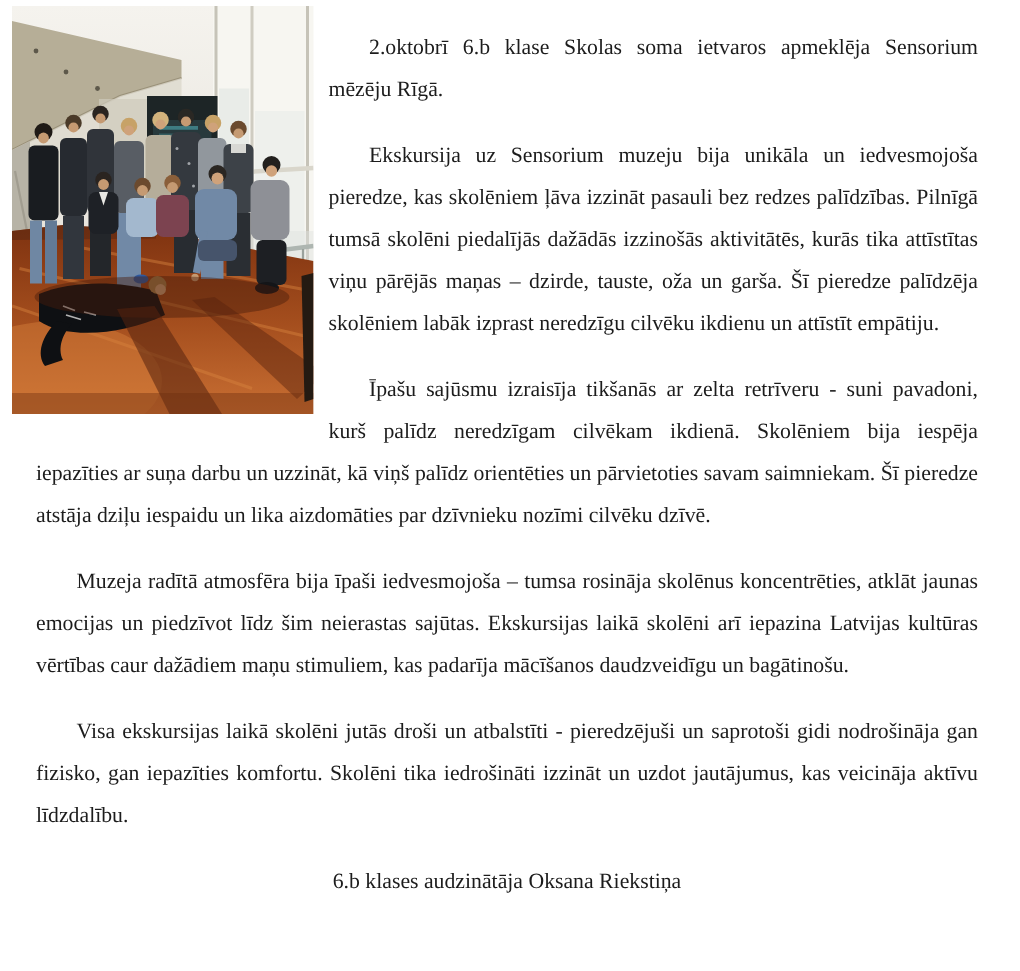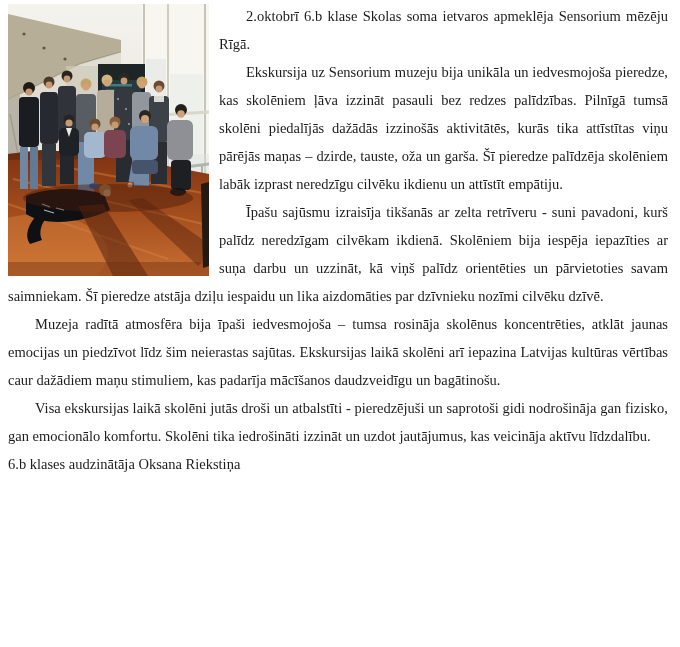--- a/index.html
+++ b/index.html
@@ -22,27 +22,27 @@
   }
   figure.photo {
     float: left;
     width: 201px;
     height: 272px;
     margin: 2px 10px 0 0;
     padding: 0;
   }
   figure.photo svg { display: block; width: 201px; height: 272px; }
   p.para {
-    margin: 0;
+    margin: 16px;
     text-indent: 27px;
   }
   p.signature {
     margin: 0;
     text-indent: 0;
-    text-align: left;
+    text-align: center;
   }
 </style>
 </head>
 <body>
 
 <div class="page">
 
   <figure class="photo">
     <svg viewBox="0 0 201 272" xmlns="http://www.w3.org/2000/svg">
       <defs>
@@ -171,16 +171,16 @@
       <path d="M120,196 L190,262 L201,252 L201,240 L135,194 Z" fill="#56220e" opacity="0.45"></path>
       <rect x="0" y="258" width="201" height="14" fill="#6b2c10" opacity="0.4"></rect>
       <path d="M193,180 L201,178 L201,262 L195,264 Z" fill="#241a12"></path>
     </svg>
   </figure>
 
   <p class="para">2.oktobrī 6.b klase Skolas soma ietvaros apmeklēja Sensorium mēzēju Rīgā.</p>
   <p class="para">Ekskursija uz Sensorium muzeju bija unikāla un iedvesmojoša pieredze, kas skolēniem ļāva izzināt pasauli bez redzes palīdzības. Pilnīgā tumsā skolēni piedalījās dažādās izzinošās aktivitātēs, kurās tika attīstītas viņu pārējās maņas – dzirde, tauste, oža un garša. Šī pieredze palīdzēja skolēniem labāk izprast neredzīgu cilvēku ikdienu un attīstīt empātiju.</p>
   <p class="para">Īpašu sajūsmu izraisīja tikšanās ar zelta retrīveru - suni pavadoni, kurš palīdz neredzīgam cilvēkam ikdienā. Skolēniem bija iespēja iepazīties ar suņa darbu un uzzināt, kā viņš palīdz orientēties un pārvietoties savam saimniekam. Šī pieredze atstāja dziļu iespaidu un lika aizdomāties par dzīvnieku nozīmi cilvēku dzīvē.</p>
   <p class="para">Muzeja radītā atmosfēra bija īpaši iedvesmojoša – tumsa rosināja skolēnus koncentrēties, atklāt jaunas emocijas un piedzīvot līdz šim neierastas sajūtas. Ekskursijas laikā skolēni arī iepazina Latvijas kultūras vērtības caur dažādiem maņu stimuliem, kas padarīja mācīšanos daudzveidīgu un bagātinošu.</p>
-  <p class="para">Visa ekskursijas laikā skolēni jutās droši un atbalstīti - pieredzējuši un saprotoši gidi nodrošināja gan fizisko, gan emocionālo komfortu. Skolēni tika iedrošināti izzināt un uzdot jautājumus, kas veicināja aktīvu līdzdalību.</p>
+  <p class="para">Visa ekskursijas laikā skolēni jutās droši un atbalstīti - pieredzējuši un saprotoši gidi nodrošināja gan fizisko, gan iepazīties komfortu. Skolēni tika iedrošināti izzināt un uzdot jautājumus, kas veicināja aktīvu līdzdalību.</p>
   <p class="signature">6.b klases audzinātāja Oksana Riekstiņa</p>
 
 </div>
 
 </body></html>

